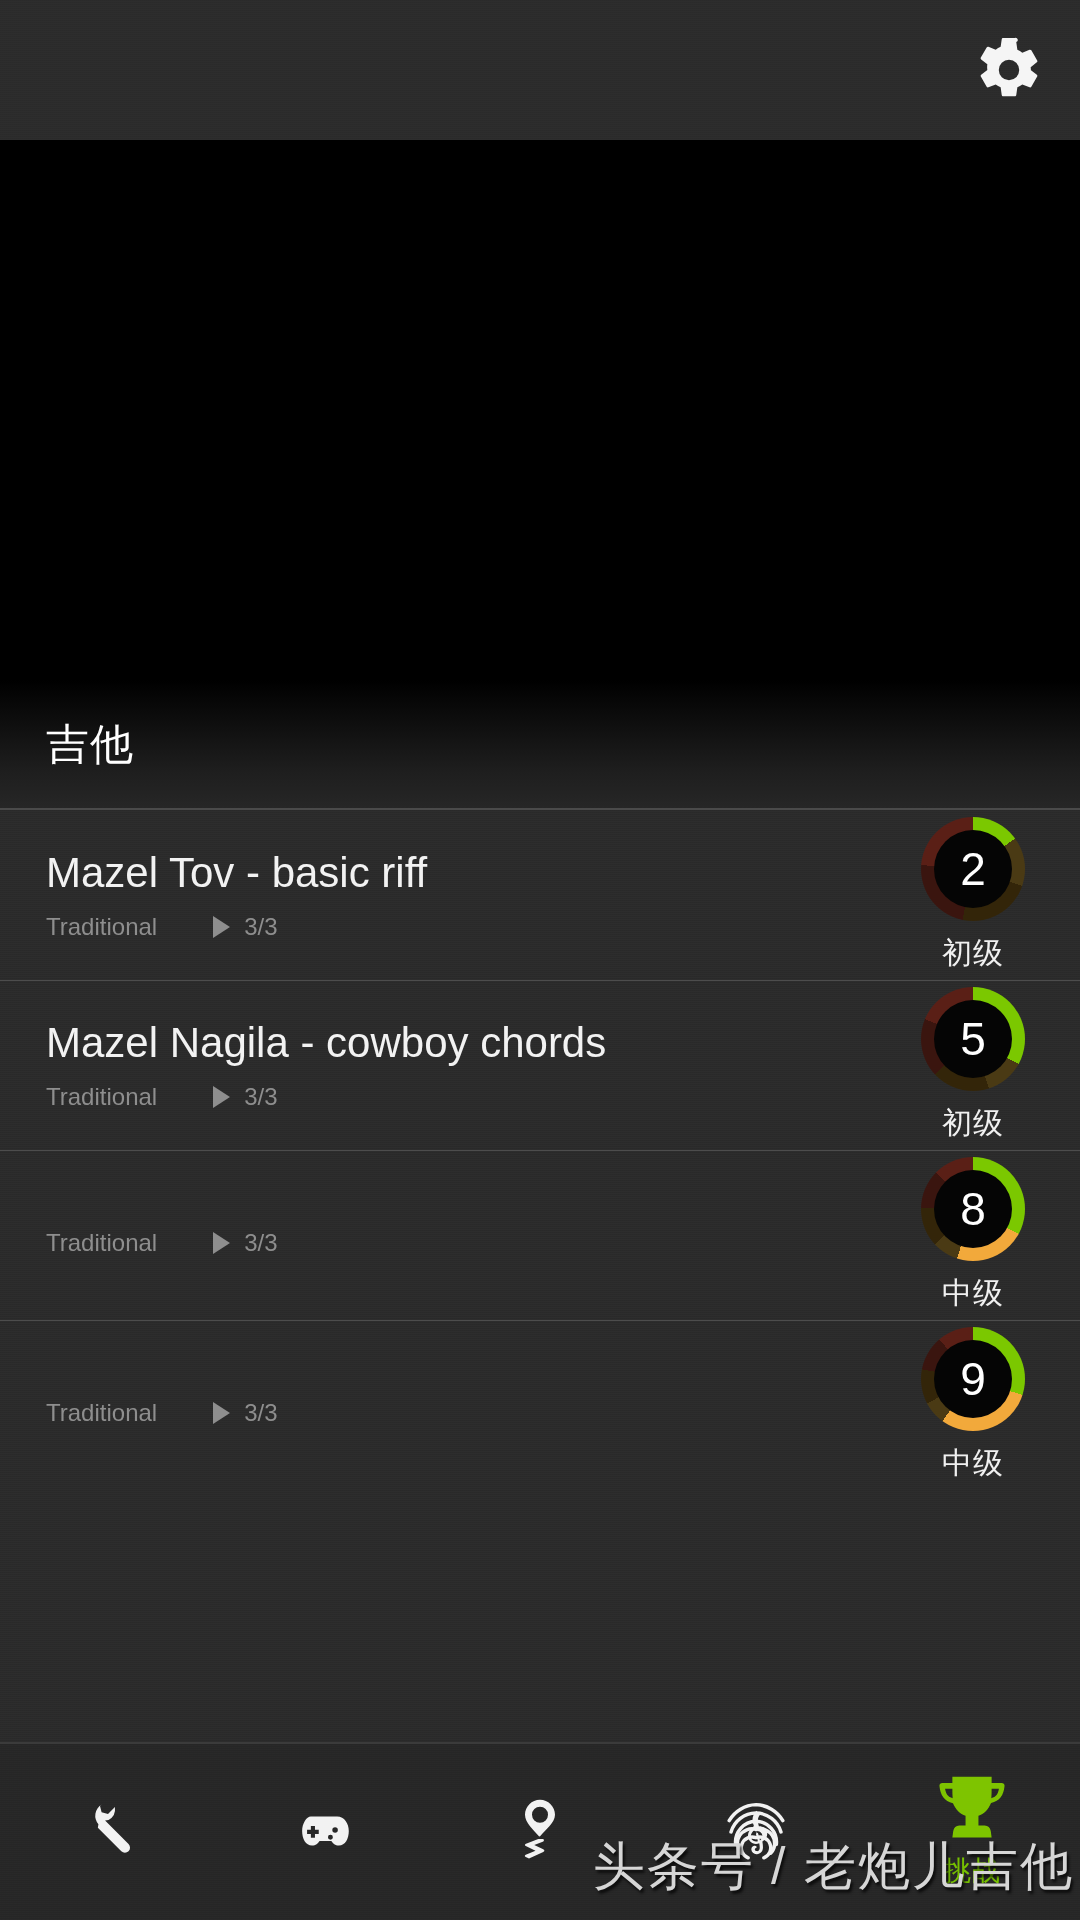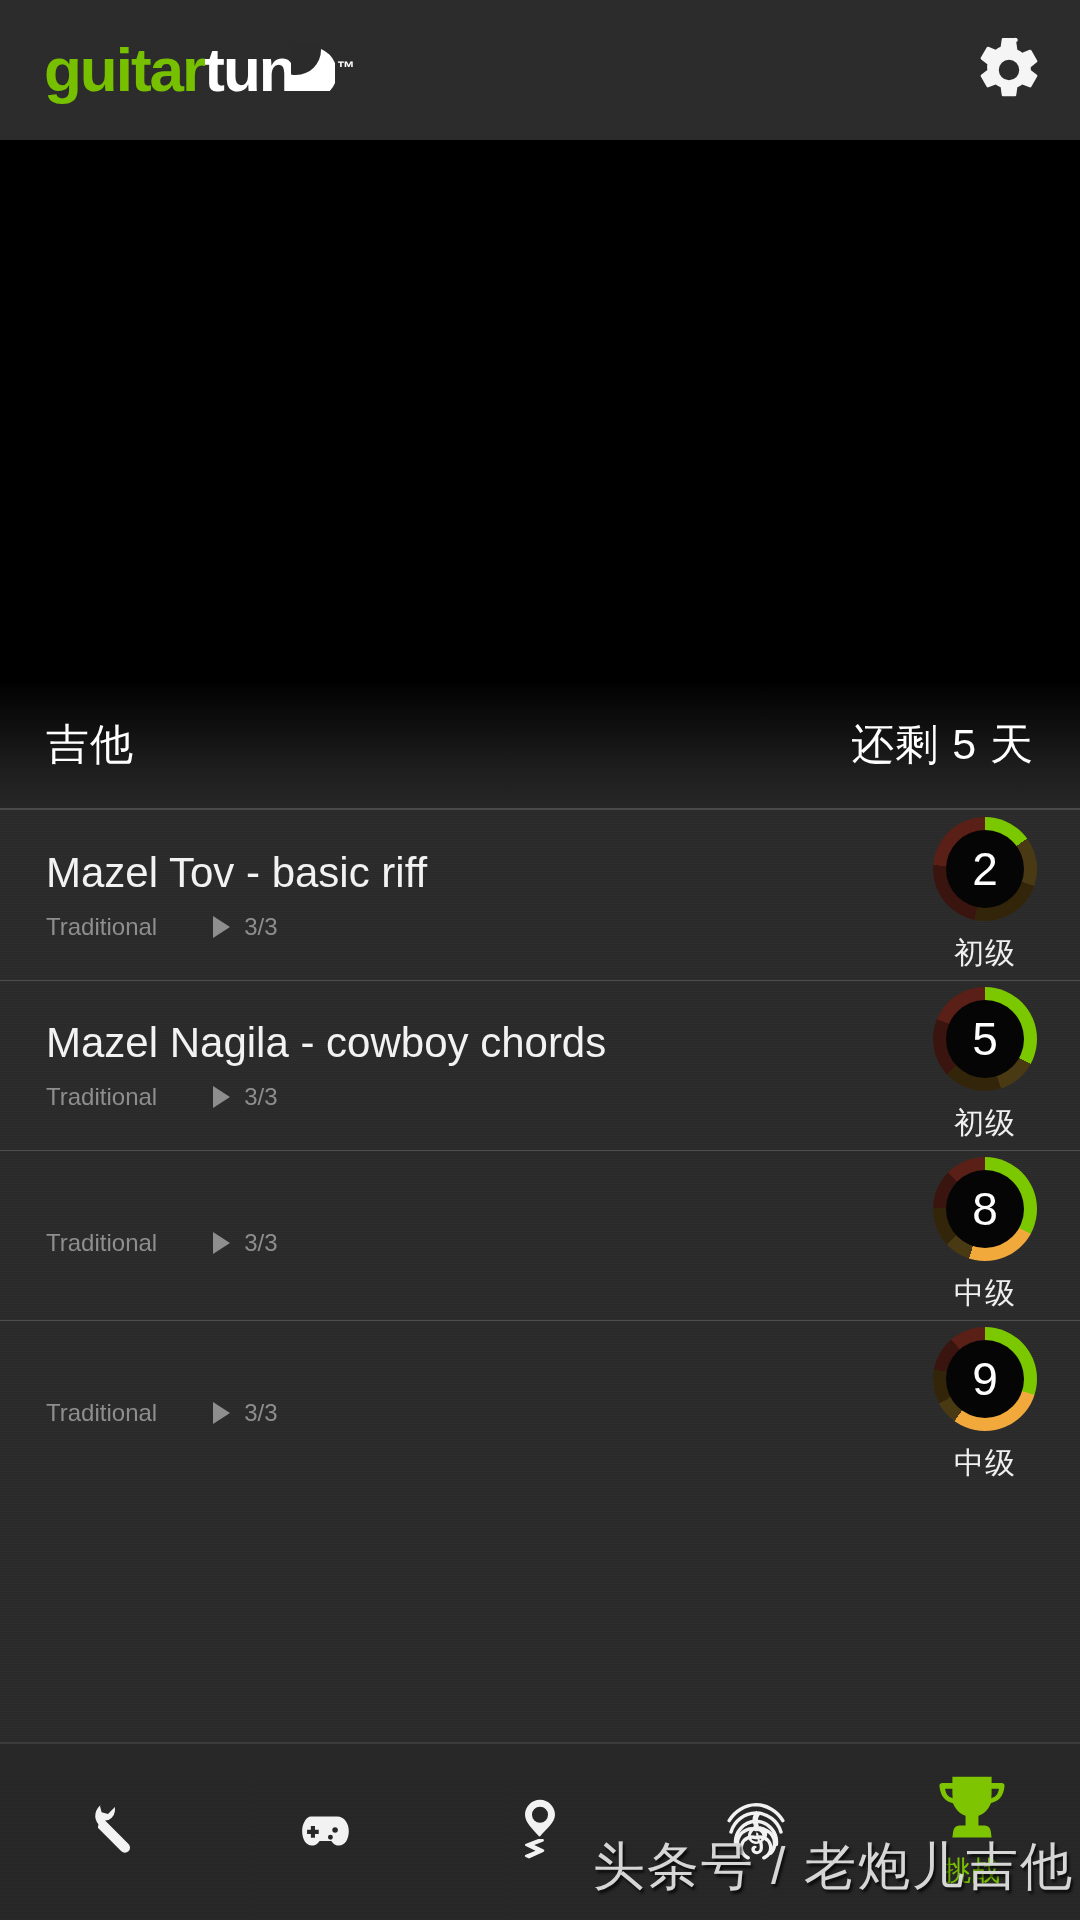--- a/index.html
+++ b/index.html
@@ -115,21 +115,21 @@
     flex: 1 1 auto;
     background: #2a2a2a;
     background-image:
       repeating-linear-gradient(0deg, rgba(255,255,255,0.014) 0 1px, rgba(0,0,0,0.014) 1px 2px);
     overflow: hidden;
   }
   .row {
     position: relative;
     height: 170px;
     display: flex; align-items: center;
-    padding: 0 20px 0 46px;
+    padding: 0 32px 0 46px;
     cursor: pointer;
   }
   .row + .row::before {
     content: "";
     position: absolute;
     left: 0; right: 0; top: 0;
     height: 1px;
     background: #4d4d4d;
   }
   .row-text { flex: 1 1 auto; min-width: 0; }
@@ -225,38 +225,31 @@
     pointer-events: none;
     z-index: 30;
   }
 </style>
 </head>
 <body>
 
 <div id="app">
 
   <div class="topbar">
-    <div class="logo">
-      <span class="logo-a">guitar</span>
-      <span class="logo-b">tun</span>
-      <span class="logo-swoosh"></span>
-      <span class="logo-tm">™</span>
-    </div>
     <div class="gear-btn">
       <svg width="70" height="70" viewBox="0 0 24 24">
         <path fill="#f5f5f5" d="M19.43 12.98c.04-.32.07-.64.07-.98s-.03-.66-.07-.98l2.11-1.65c.19-.15.24-.42.12-.64l-2-3.46c-.12-.22-.39-.3-.61-.22l-2.49 1c-.52-.4-1.08-.73-1.69-.98l-.38-2.65A.488.488 0 0 0 14 1h-4c-.25 0-.46.18-.49.42l-.38 2.65c-.61.25-1.17.59-1.69.98l-2.49-1c-.23-.09-.49 0-.61.22l-2 3.46c-.13.22-.07.49.12.64l2.11 1.65c-.04.32-.07.65-.07.98s.03.66.07.98l-2.11 1.65c-.19.15-.24.42-.12.64l2 3.46c.12.22.39.3.61.22l2.49-1c.52.4 1.08.73 1.69.98l.38 2.65c.03.24.24.42.49.42h4c.25 0 .46-.18.49-.42l.38-2.65c.61-.25 1.17-.59 1.69-.98l2.49 1c.23.09.49 0 .61-.22l2-3.46c.12-.22.07-.49-.12-.64l-2.11-1.65zM12 15.5A3.5 3.5 0 1 1 15.5 12A3.5 3.5 0 0 1 12 15.5z"></path>
       </svg>
     </div>
   </div>
 
   <div class="hero"></div>
 
   <div class="section-head">
     <div class="section-title">吉他</div>
-    <div class="section-right">还剩 5 天</div>
   </div>
 
   <div class="list">
 
     <div class="row">
       <div class="row-text">
         <div class="row-title">Mazel Tov - basic riff</div>
         <div class="row-meta">
           <span class="row-artist">Traditional</span>
           <span class="play-tri"></span>

